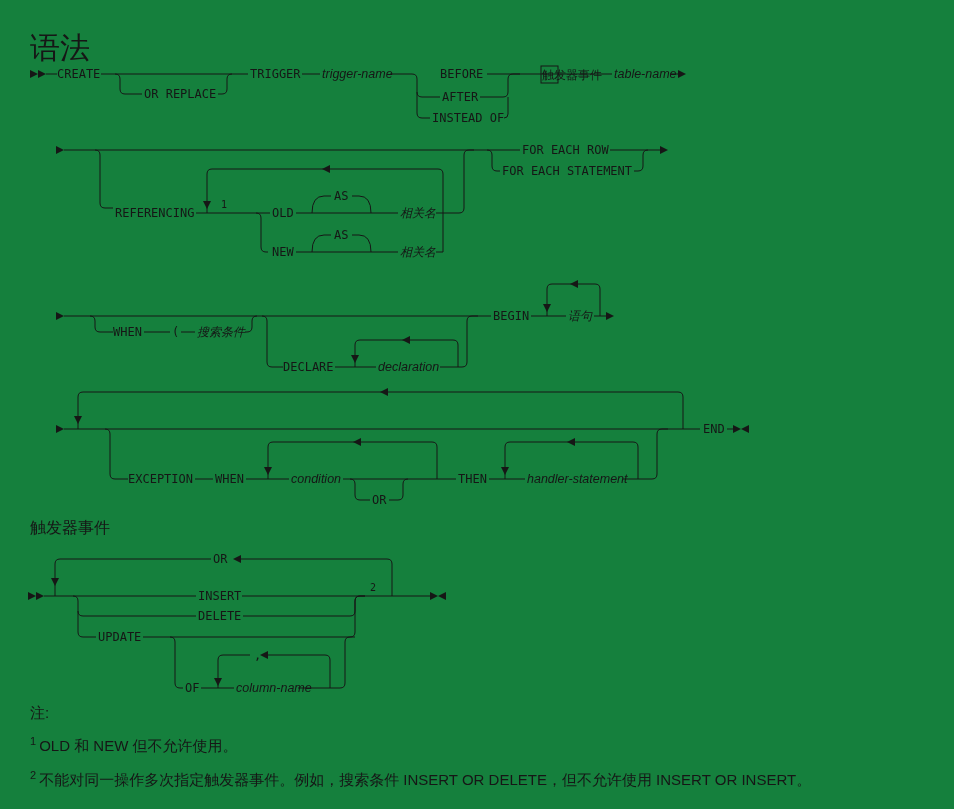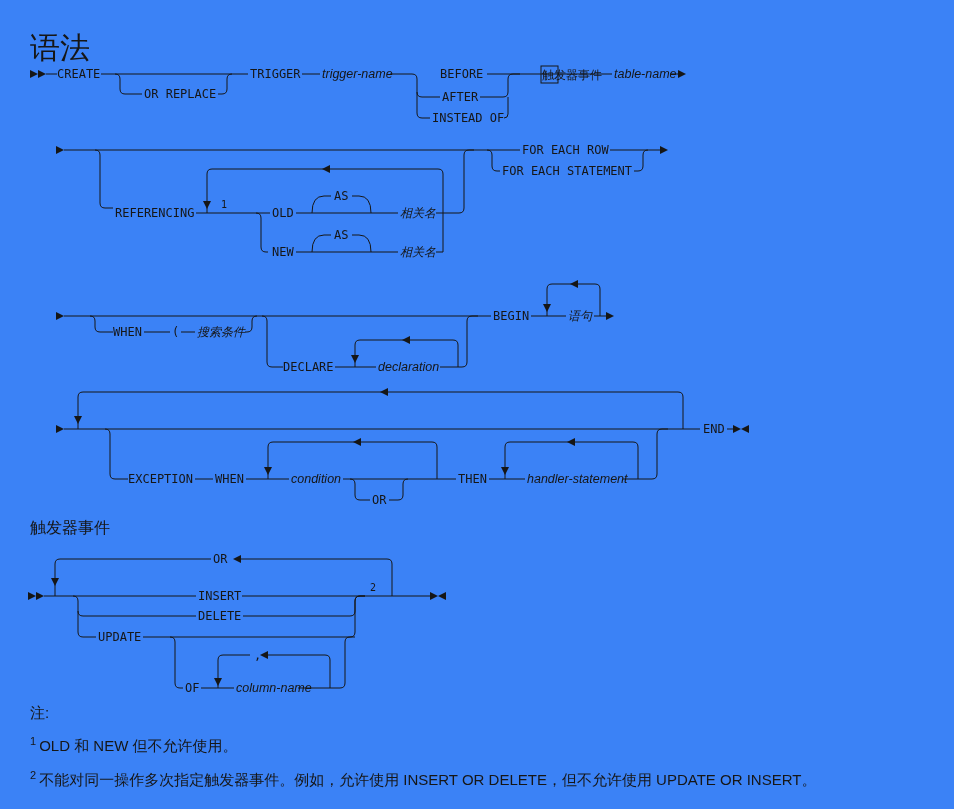--- a/index.html
+++ b/index.html
@@ -1,16 +1,16 @@
 <!DOCTYPE html>
 <html><head>
 <meta charset="utf-8">
 <style>
   html,body{margin:0;padding:0;background:#fff;}
-  .page{position:relative;width:954px;height:809px;background:#3b82f6;overflow:hidden;
+  .page{position:relative;width:954px;height:809px;background:#15803d;overflow:hidden;
         font-family:"Liberation Sans",sans-serif;color:#161616;}
   .page-title{position:absolute;left:30px;top:8px;font-size:30px;font-weight:500;color:#161616;}
   .frag-heading{position:absolute;left:30px;top:518px;font-size:16px;font-weight:400;color:#161616;}
   .notes{position:absolute;left:30px;top:702px;width:900px;font-size:15px;color:#161616;}
   .notes .note-label{margin:0 0 10px 0;}
   .notes p{margin:0 0 11px 0;line-height:1.45;}
   .notes sup{font-size:11px;margin-right:3px;}
   svg{position:absolute;left:0;top:0;}
   .rail{fill:none;stroke:#161616;stroke-width:1;}
   .ah{fill:#161616;stroke:none;}
@@ -199,16 +199,16 @@
       <polygon class="ah" points="430,592 430,600 438,596"></polygon>
       <polygon class="ah" points="446,592 446,600 438,596"></polygon>
     </g>
   </svg>
 
   <div class="frag-heading">触发器事件</div>
 
   <div class="notes">
     <p class="note-label">注:</p>
     <p><sup>1</sup><span>OLD 和 NEW 但不允许使用。</span></p>
-    <p><sup>2</sup><span>不能对同一操作多次指定触发器事件。例如，允许使用 INSERT OR DELETE，但不允许使用 UPDATE OR INSERT。</span></p>
+    <p><sup>2</sup><span>不能对同一操作多次指定触发器事件。例如，搜索条件 INSERT OR DELETE，但不允许使用 INSERT OR INSERT。</span></p>
   </div>
 
 </div>
 
 </body></html>

